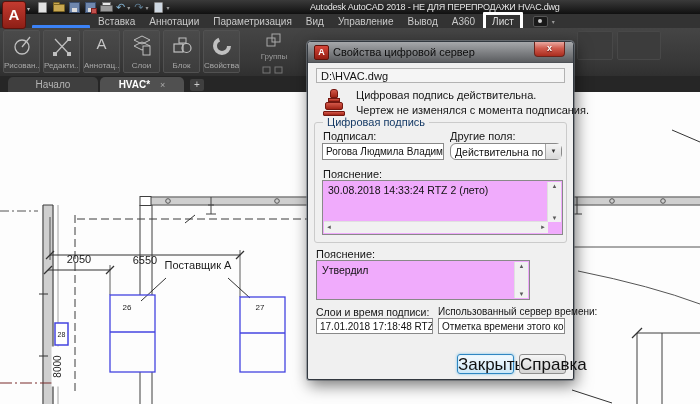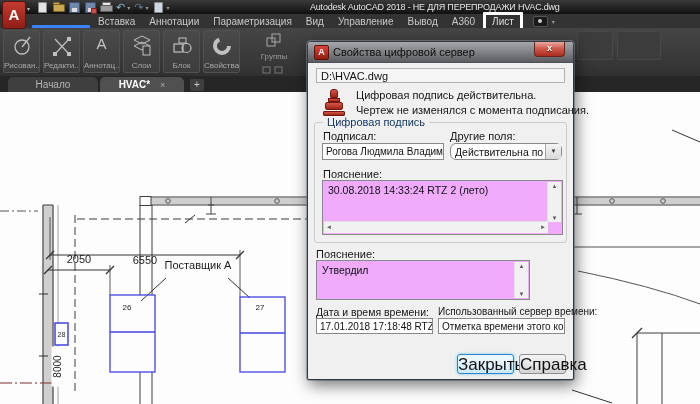--- a/index.html
+++ b/index.html
@@ -383,21 +383,21 @@
 
     <div class="dlg-text" style="left:8px;top:206px;">Пояснение:</div>
     <div class="listbox" style="left:8px;top:218px;width:214px;height:40px;">
       <span class="lb-text">Утвердил</span>
       <div class="vscroll" style="bottom:1px;">
         <span class="sarrow" style="top:1px;">▲</span>
         <span class="sarrow" style="bottom:1px;">▼</span>
       </div>
     </div>
 
-    <div class="dlg-text" style="left:8px;top:264px;font-size:10.5px;">Дата и время времени:</div>
+    <div class="dlg-text" style="left:8px;top:264px;font-size:10.5px;">Слои и время подписи:</div>
     <div class="tbox" style="left:8px;top:276px;width:117px;height:16px;">17.01.2018  17:18:48  RTZ 2 (лет</div>
     <div class="dlg-text" style="left:130px;top:264px;font-size:10px;">Использованный сервер времени:</div>
     <div class="tbox" style="left:130px;top:276px;width:127px;height:16px;">Отметка времени этого компьютер</div>
 
     <div class="btn default" style="left:149px;top:312px;width:57px;">Закрыть</div>
     <div class="btn" style="left:211px;top:312px;width:47px;">Справка</div>
   </div>
 
 </div>
 

